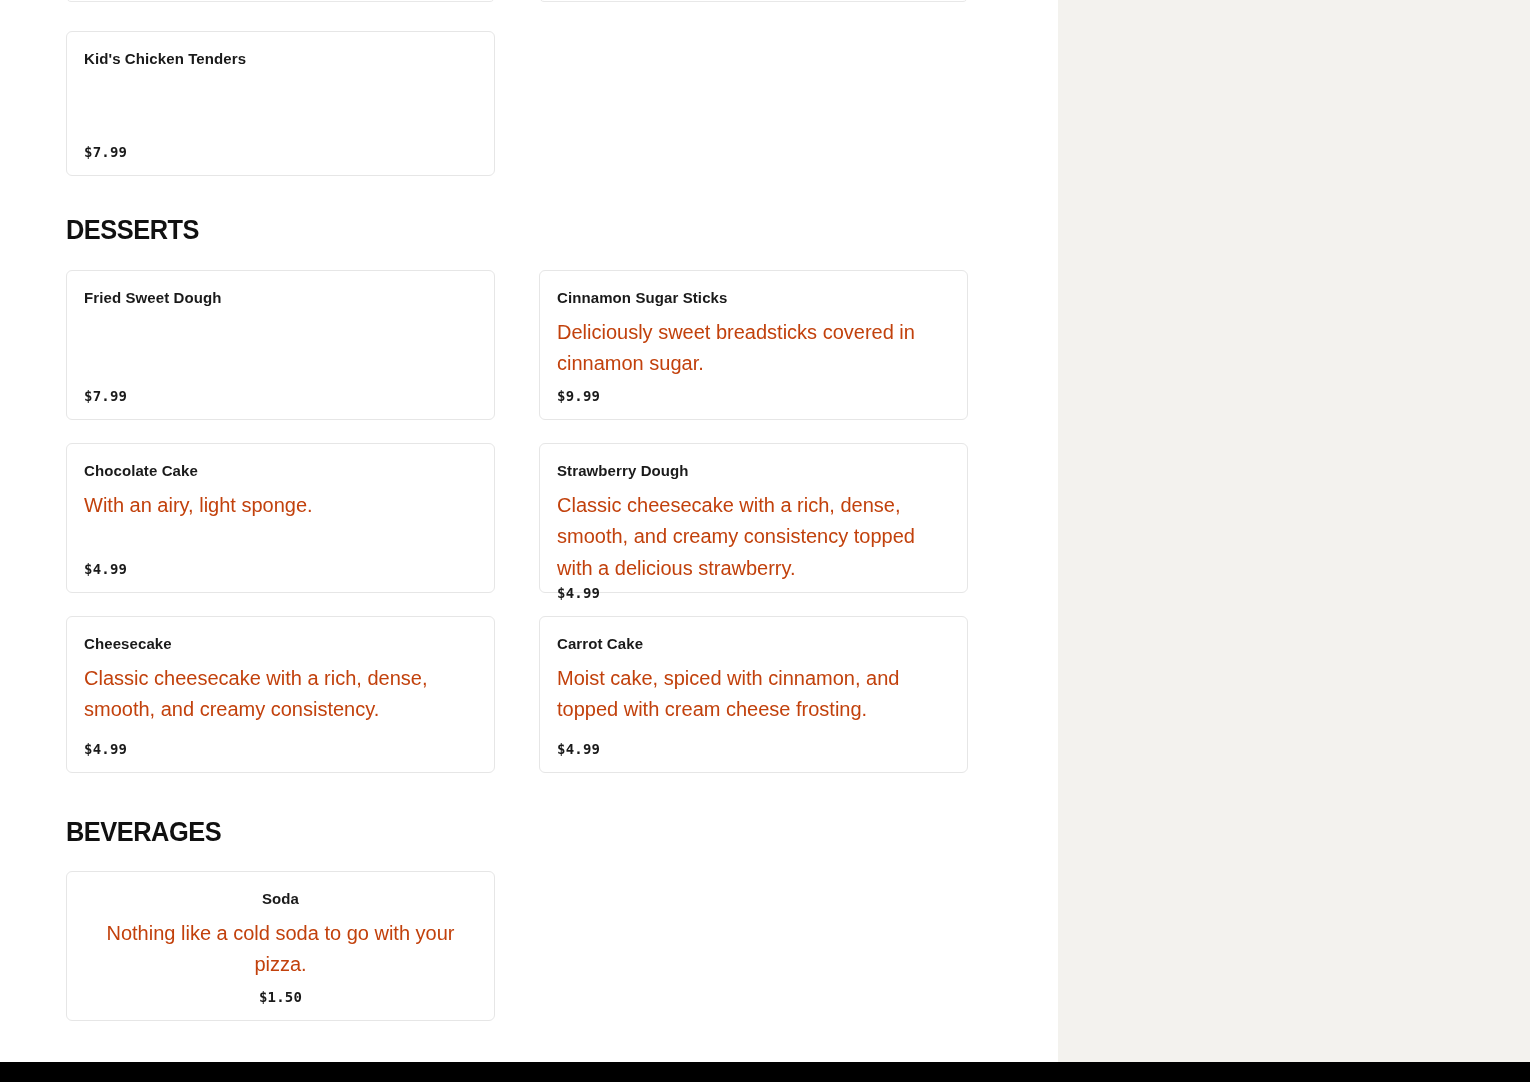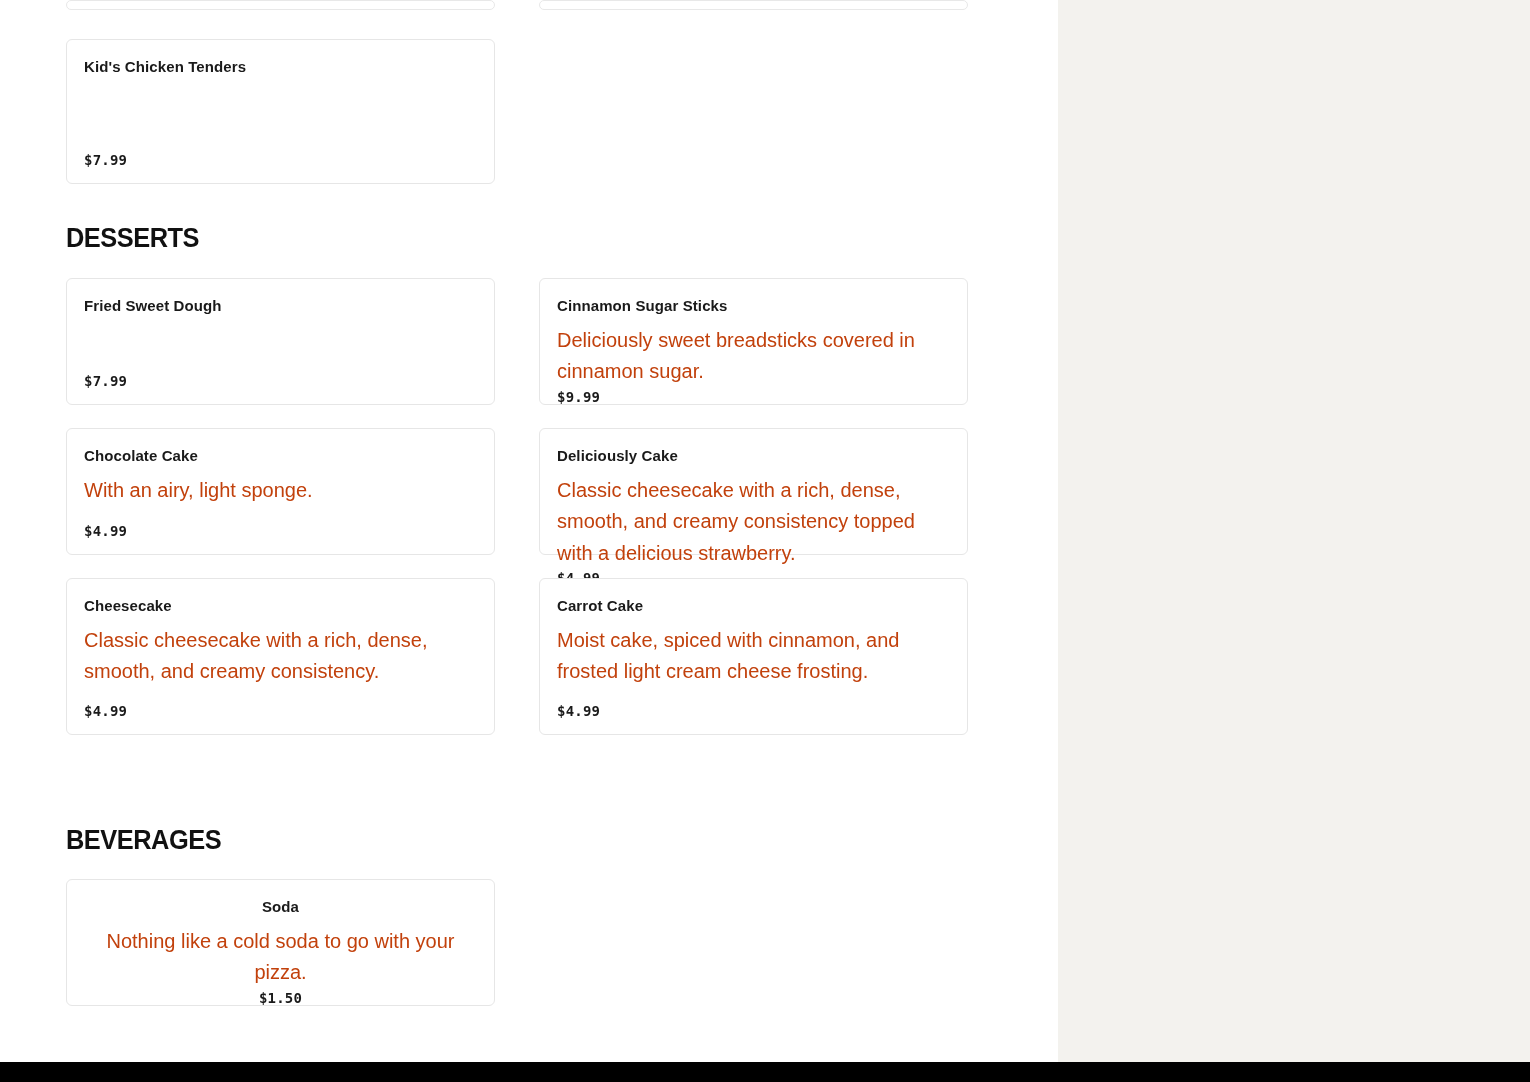--- a/index.html
+++ b/index.html
@@ -32,21 +32,21 @@
     left: 0;
     top: 1062px;
     width: 1530px;
     height: 20px;
     background: #000000;
   }
 
   
   .menu-column {
     position: absolute;
-    top: 8px;
+    top: 0;
     left: 0;
     width: 1058px;
     height: 1062px;
     background: #ffffff;
     padding: 16px 0 0 66px;
   }
 
   
   .cut-row {
     position: absolute;
@@ -119,21 +119,21 @@
   .menu-card .card-price {
     font-family: "DejaVu Sans Mono", monospace;
     font-size: 14px;
     font-weight: 700;
     color: #1a1a1a;
     letter-spacing: 0.2px;
   }
 
   
   .menu-card.h-145 { height: 145px; }
-  .menu-card.h-150 { height: 127px; }
+  .menu-card.h-150 { height: 150px; }
   .menu-card.h-157 { height: 157px; justify-content: space-between; }
 
   .price-slot {
     margin-top: auto;
   }
 
   
   .block-kids   { position: absolute; top: 31px;  left: 66px; }
   .head-dess    { position: absolute; top: 217px; left: 66px; }
   .grid-dess    { position: absolute; top: 270px; left: 66px; }
@@ -184,38 +184,38 @@
 
     <div class="menu-card h-150">
       <div class="card-title">Chocolate Cake</div>
       <div class="card-desc">With an airy, light sponge.</div>
       <div class="price-slot">
         <span class="card-price">$4.99</span>
       </div>
     </div>
 
     <div class="menu-card h-150">
-      <div class="card-title">Deliciously Cake</div>
+      <div class="card-title">Strawberry Dough</div>
       <div class="card-desc">Classic cheesecake with a rich, dense, smooth, and creamy consistency topped with a delicious strawberry.</div>
       <div class="price-slot">
         <span class="card-price">$4.99</span>
       </div>
     </div>
 
     <div class="menu-card h-157">
       <div class="card-title">Cheesecake</div>
       <div class="card-desc">Classic cheesecake with a rich, dense, smooth, and creamy consistency.</div>
       <div class="price-slot">
         <span class="card-price">$4.99</span>
       </div>
     </div>
 
     <div class="menu-card h-157">
       <div class="card-title">Carrot Cake</div>
-      <div class="card-desc">Moist cake, spiced with cinnamon, and frosted light cream cheese frosting.</div>
+      <div class="card-desc">Moist cake, spiced with cinnamon, and topped with cream cheese frosting.</div>
       <div class="price-slot">
         <span class="card-price">$4.99</span>
       </div>
     </div>
 
   </div>
 
   <div class="section-heading head-bev">BEVERAGES</div>
 
   <div class="card-grid grid-bev">

